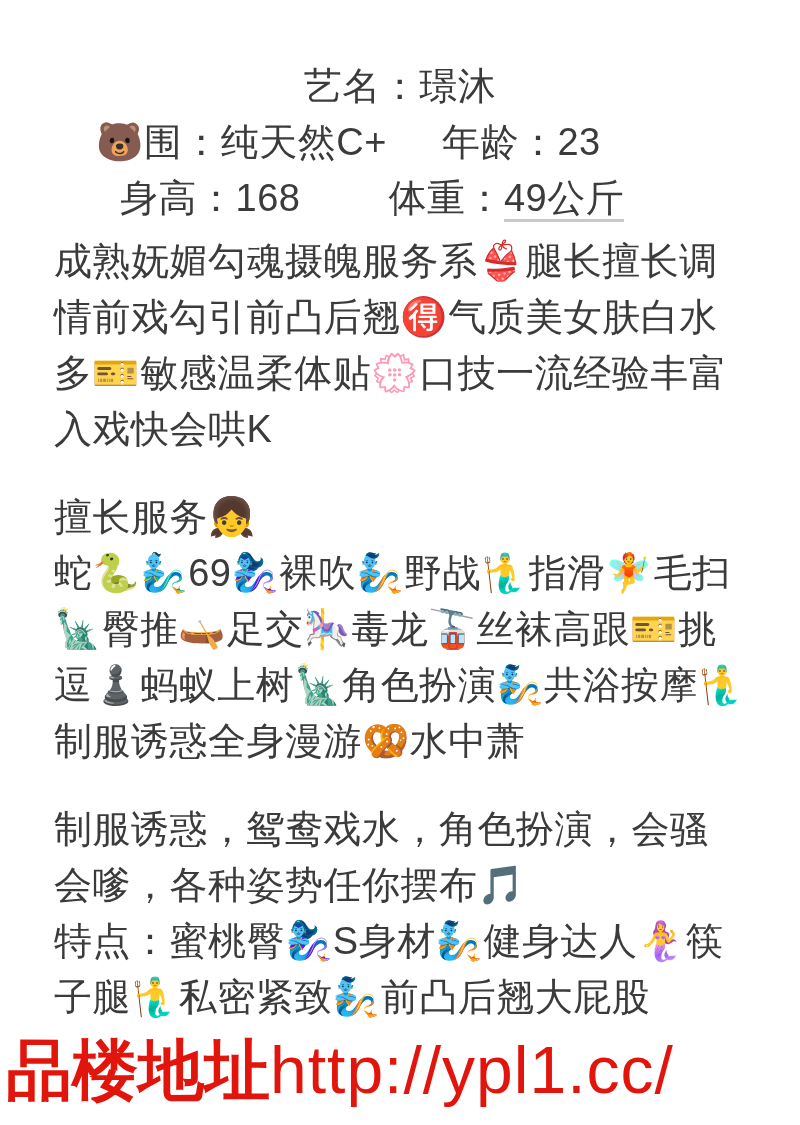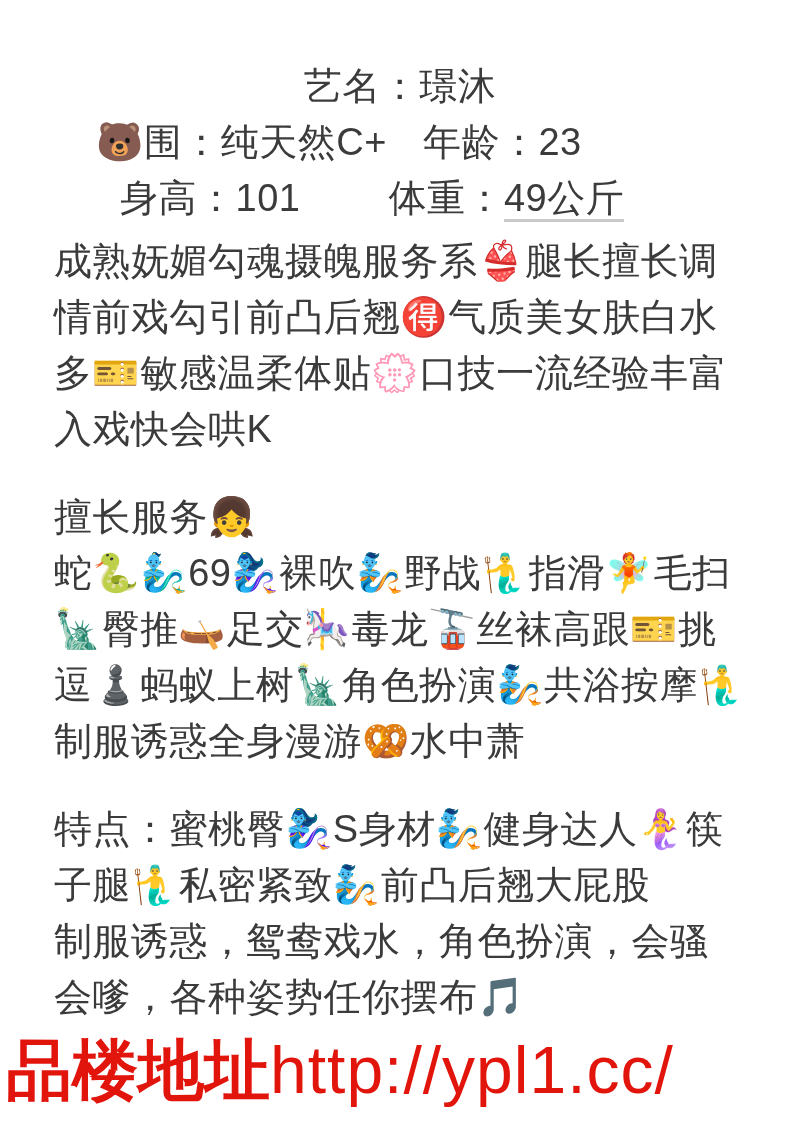--- a/index.html
+++ b/index.html
@@ -27,21 +27,21 @@
     word-break: break-all;
   }
   .row-name {
     text-align: center;
   }
   .row-stats-1 {
     padding-left: 42px;
     white-space: nowrap;
   }
   .row-stats-1 .age {
-    margin-left: 36px;
+    margin-left: 55px;
   }
   .row-stats-2 {
     padding-left: 66px;
     white-space: nowrap;
   }
   .row-stats-2 .weight {
     margin-left: 88px;
   }
   .weight-value {
     border-bottom: 3px solid #c9c9c9;
@@ -80,32 +80,32 @@
 
   <div class="content">
 
     <div class="row-name">艺名：璟沐</div>
 
     <div class="row-stats-1">
       <span>🐻围：纯天然C+</span><span class="age">年龄：23</span>
     </div>
 
     <div class="row-stats-2">
-      <span>身高：101</span><span class="weight"><span>体重：</span><span class="weight-value">49公斤</span></span>
+      <span>身高：168</span><span class="weight"><span>体重：</span><span class="weight-value">49公斤</span></span>
     </div>
 
     <div class="intro">成熟妩媚勾魂摄魄服务系👙腿长擅长调情前戏勾引前凸后翘🉐气质美女肤白水多🎫敏感温柔体贴💮口技一流经验丰富入戏快会哄K</div>
 
     <div class="services-heading">擅长服务👧</div>
 
     <div class="services-body">蛇🐍🧞‍♂️69🧞‍♀️裸吹🧞野战🧜‍♂️指滑🧚毛扫🗽臀推🛶足交🎠毒龙🚡丝袜高跟🎫挑逗♟️蚂蚁上树🗽角色扮演🧞共浴按摩🧜‍♂️制服诱惑全身漫游🥨水中萧</div>
 
     <div class="features-block">
+      <div>制服诱惑，鸳鸯戏水，角色扮演，会骚会嗲，各种姿势任你摆布🎵</div>
       <div>特点：蜜桃臀🧞‍♀️S身材🧞健身达人🧜‍♀️筷子腿🧜‍♂️私密紧致🧞前凸后翘大屁股</div>
-      <div>制服诱惑，鸳鸯戏水，角色扮演，会骚会嗲，各种姿势任你摆布🎵</div>
     </div>
 
   </div>
 
   <div class="footer">
     <span class="footer-label">品楼地址</span><span class="footer-url">http://ypl1.cc/</span>
   </div>
 
 </div>
 

